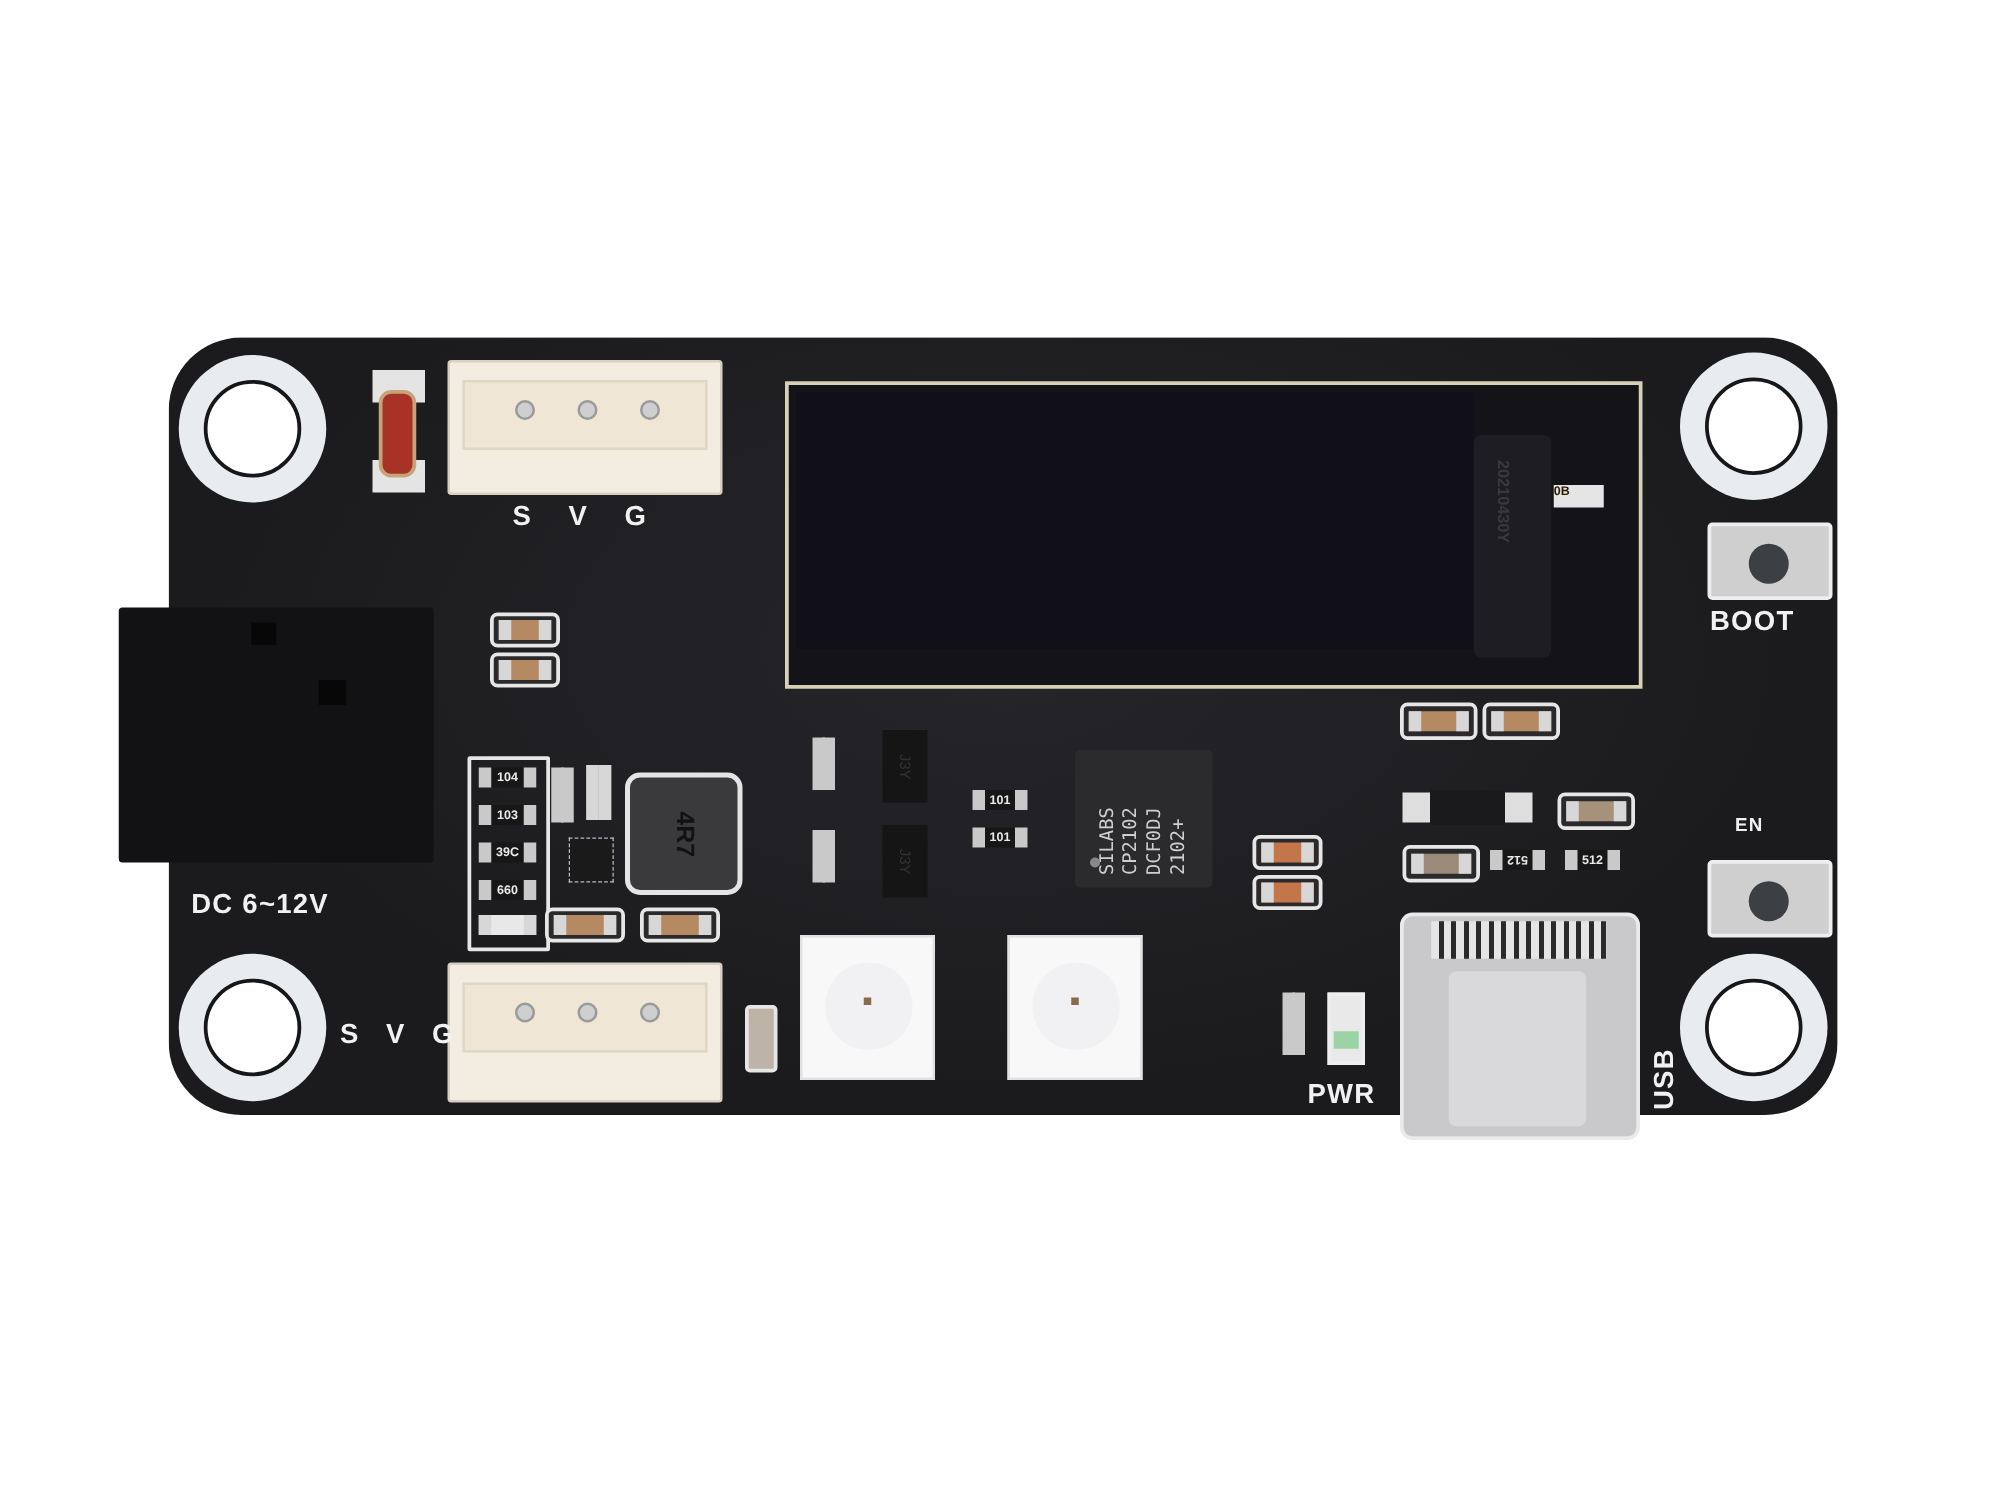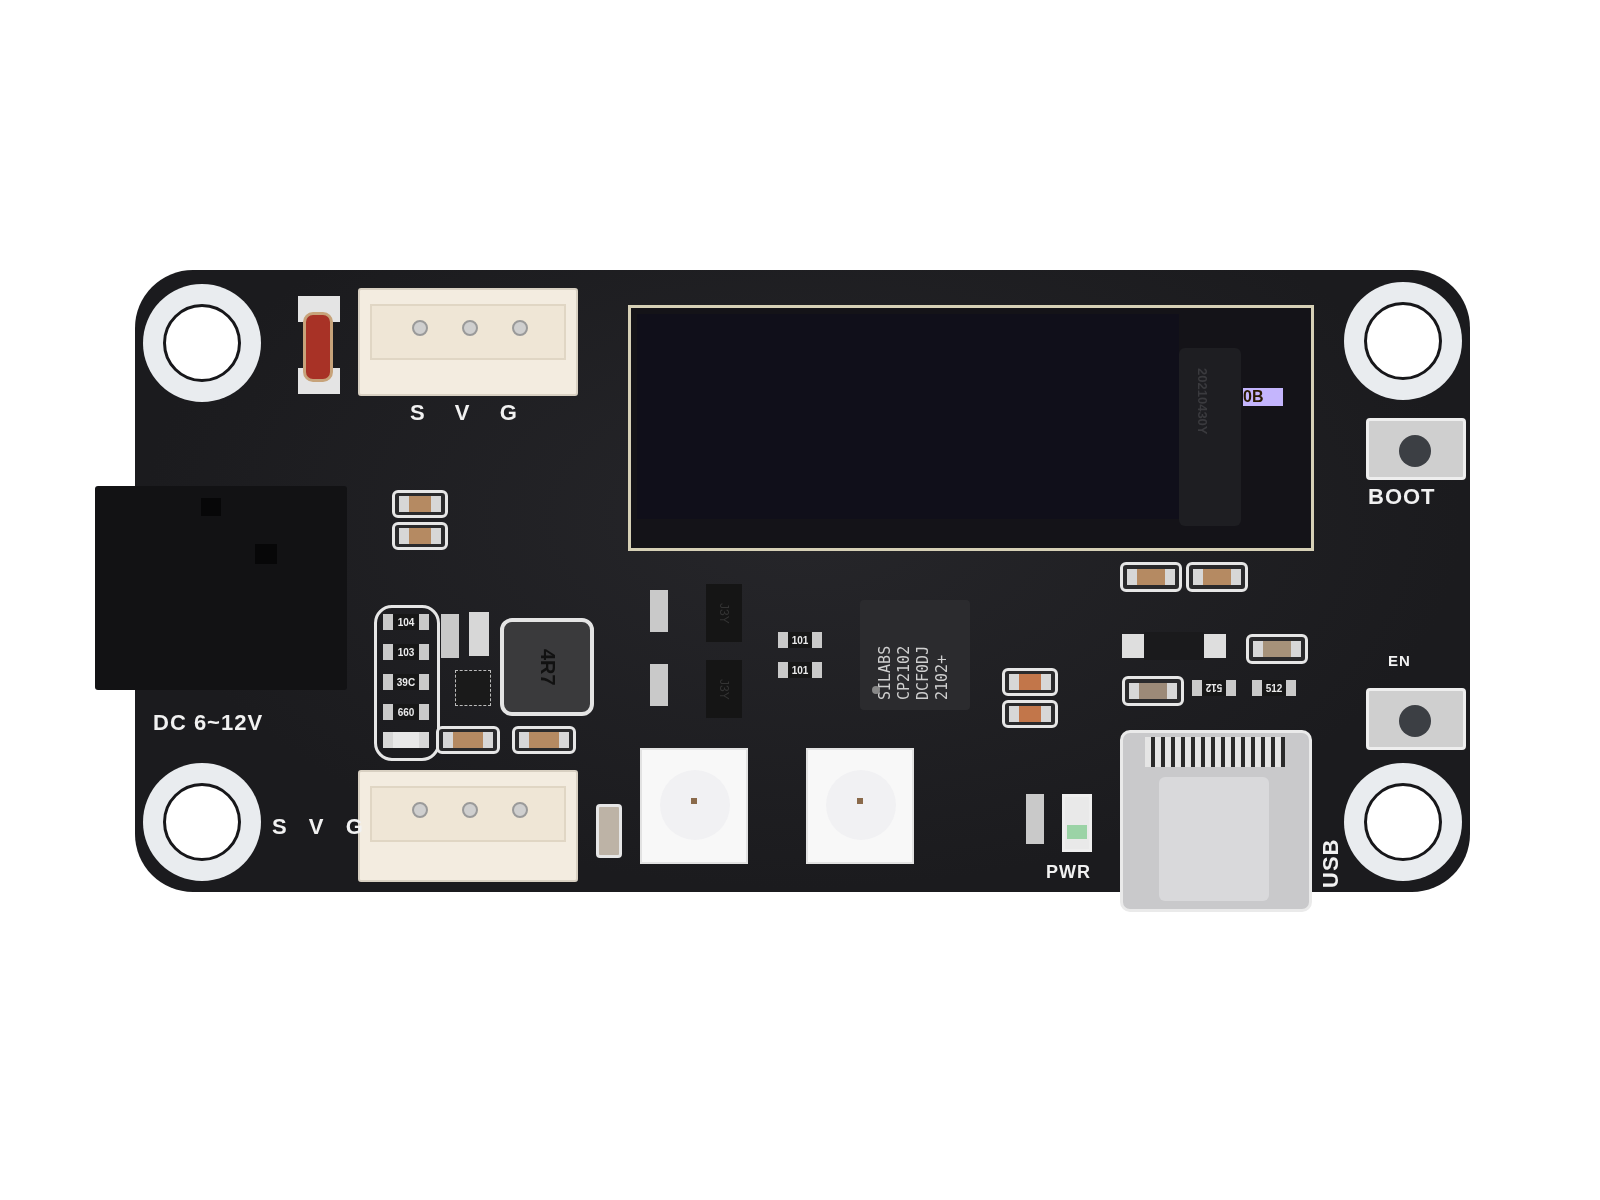--- a/index.html
+++ b/index.html
@@ -72,21 +72,21 @@
 </div>
 <div class="abs silk" style="left:153px;top:710px;font-size:22px;text-align:right;">DC 6~12V</div>
 
 <div class="abs smd" style="left:392px;top:490px;width:50px;height:22px;">
     <div class="abs cap" style="left:4px;top:3px;width:42px;height:16px;"></div>
   </div>
 <div class="abs smd" style="left:392px;top:522px;width:50px;height:22px;">
     <div class="abs cap" style="left:4px;top:3px;width:42px;height:16px;"></div>
   </div>
 
-<div class="abs" style="left:374px;top:605px;width:60px;height:150px;border:3px solid #e6e6e6;border-radius:18px;">
+<div class="abs" style="left:374px;top:605px;width:60px;height:150px;border:3px solid #e6e6e6;border-radius:2px;">
   <div class="abs res" style="left:6px;top:6px;width:46px;height:16px;">104</div>
   <div class="abs res" style="left:6px;top:36px;width:46px;height:16px;">103</div>
   <div class="abs res" style="left:6px;top:66px;width:46px;height:16px;">39C</div>
   <div class="abs res" style="left:6px;top:96px;width:46px;height:16px;">660</div>
   <div class="abs cap" style="left:6px;top:124px;width:46px;height:16px;background:#e8e8e8;"></div>
 </div>
 <div class="abs res" style="left:441px;top:614px;width:18px;height:44px;writing-mode:vertical-rl;">100</div>
 <div class="abs cap" style="left:469px;top:612px;width:20px;height:44px;"></div>
 <div class="abs" style="left:455px;top:670px;width:34px;height:34px;background:#1a1a1a;border:1px dashed #bbb;"></div>
 
@@ -114,21 +114,21 @@
     <div>2102+</div>
   </div>
   <div class="abs" style="left:12px;top:86px;width:8px;height:8px;border-radius:50%;background:#888;"></div>
 </div>
 
 <div class="abs" style="left:628px;top:305px;width:680px;height:240px;border:3px solid #d6d0b6;background:#141318;">
   <div class="abs" style="left:6px;top:6px;width:542px;height:205px;background:#100f1a;"></div>
   <div class="abs" style="left:548px;top:40px;width:62px;height:178px;background:#1e1e22;border-radius:6px;">
     <div class="abs" style="left:16px;top:20px;writing-mode:vertical-rl;color:#3a3a3e;font-size:13px;font-weight:bold;">20210430Y</div>
   </div>
-  <div class="abs" style="left:612px;top:80px;width:40px;height:18px;background:#c4b5fd;color:#2a1a00;font-size:16px;font-weight:bold;">0B</div>
+  <div class="abs" style="left:612px;top:80px;width:40px;height:18px;background:#e5e5e5;color:#2a1a00;font-size:10px;font-weight:bold;">0B</div>
 </div>
 
 <div class="abs smd" style="left:1120px;top:562px;width:56px;height:24px;">
     <div class="abs cap" style="left:4px;top:4px;width:48px;height:16px;"></div>
   </div>
 <div class="abs smd" style="left:1186px;top:562px;width:56px;height:24px;">
     <div class="abs cap" style="left:4px;top:4px;width:48px;height:16px;"></div>
   </div>
 
 <div class="abs" style="left:1122px;top:632px;width:104px;height:28px;">
@@ -168,19 +168,19 @@
 <div class="abs led" style="left:806px;top:748px;width:104px;height:112px;">
   <div class="led-lens"></div>
     <div class="led-dot"></div>
 </div>
 <div class="abs" style="left:596px;top:804px;width:20px;height:48px;background:#bdb3a6;border:3px solid #e6e6e6;border-radius:4px;"></div>
 
 <div class="abs res" style="left:1026px;top:794px;width:18px;height:50px;writing-mode:vertical-rl;">103</div>
 <div class="abs" style="left:1062px;top:794px;width:24px;height:52px;background:#e9e9e9;border:3px solid #eeeeee;">
   <div class="abs" style="left:2px;top:28px;width:20px;height:14px;background:#9bd3a6;"></div>
 </div>
-<div class="abs silk" style="left:1046px;top:862px;font-size:18px;">PWR</div>
+<div class="abs silk" style="left:1046px;top:862px;font-size:22px;">PWR</div>
 
 <div class="abs" style="left:1120px;top:730px;width:186px;height:176px;background:#c9c9cb;border:3px solid #eaeaea;border-radius:10px;">
   <div class="abs" style="left:22px;top:4px;width:140px;height:30px;background:repeating-linear-gradient(90deg,#e5e5e5 0 6px,#2a2a2a 6px 10px);"></div>
   <div class="abs" style="left:36px;top:44px;width:110px;height:124px;background:#d9d9db;border-radius:6px;"></div>
 </div>
 <div class="abs silk" style="left:1318px;top:888px;font-size:22px;transform:rotate(-90deg);transform-origin:left top;">USB</div>
 
 </body></html>

